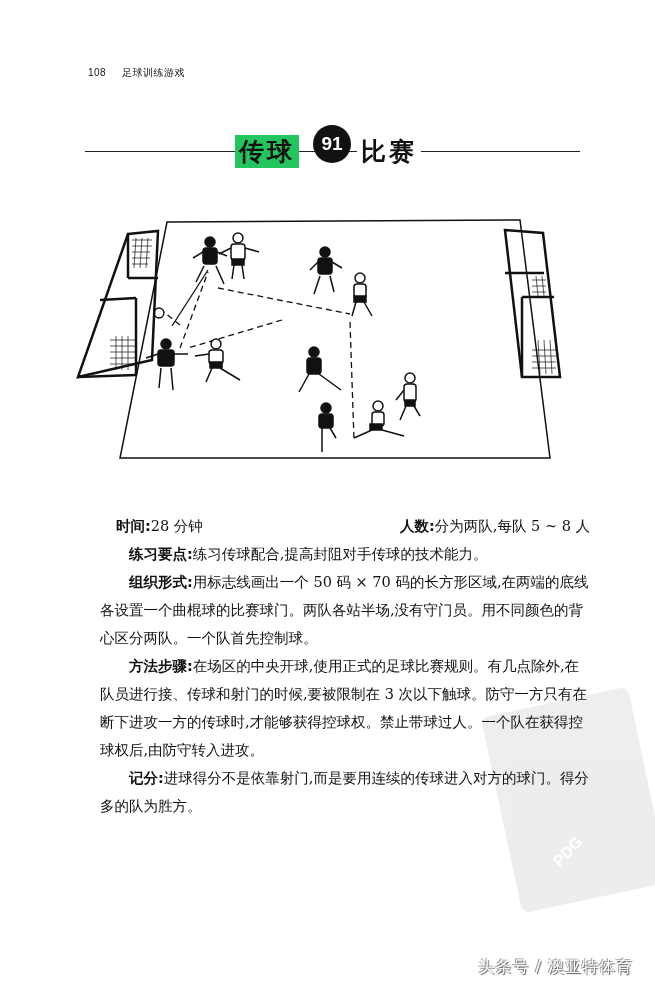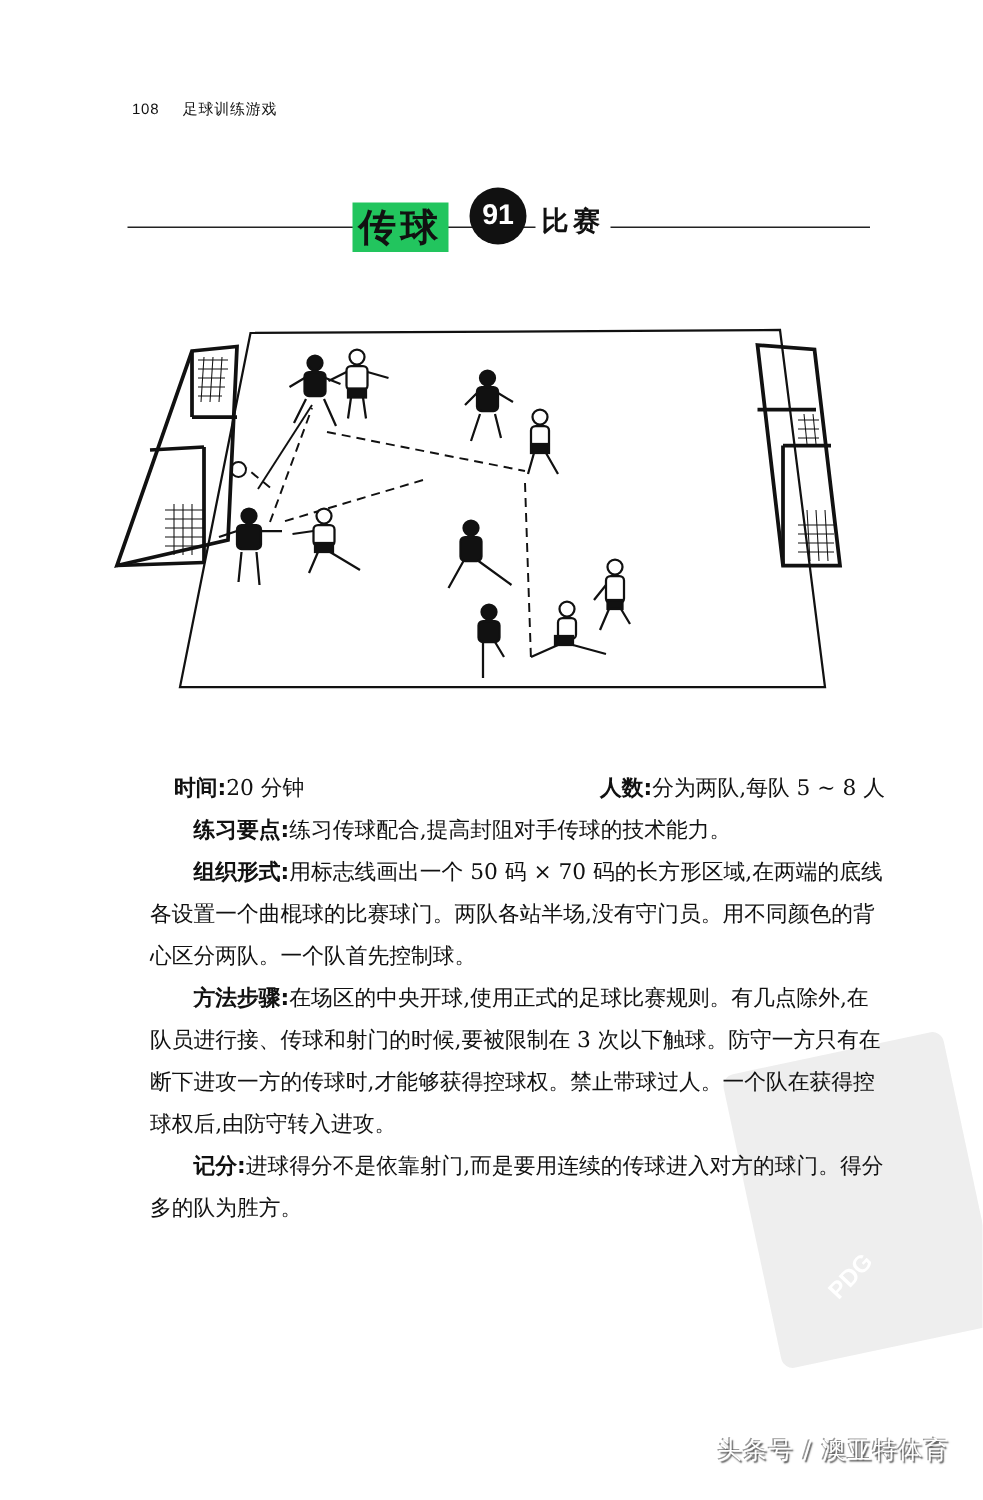--- a/index.html
+++ b/index.html
@@ -7,21 +7,21 @@
       width: 655px; height: 1000px; background: #ffffff; position: relative; overflow: hidden;
       font-family: "DejaVu Sans", sans-serif; color: #111;
     }
     .header { position: absolute; left: 88px; top: 66px; font-size: 10px; font-weight: normal; letter-spacing: 0.5px; }
     .header .pg { margin-right: 12px; font-family: "Liberation Sans", sans-serif; }
     .title-wrap { position: absolute; left: 85px; top: 125px; width: 495px; height: 50px; }
     .title-line { position: absolute; left: 0; right: 0; top: 26px; height: 1px; background: #222; }
     .title-left { position: absolute; left: 150px; top: 10px; font-size: 25px; font-weight: bold; background: #22c55e; padding: 0 4px; letter-spacing: 3px; }
     .badge { position: absolute; left: 228px; top: 0; width: 38px; height: 38px; border-radius: 50%; background: #111; color: #fff;
       font-family: "Liberation Sans", sans-serif; font-size: 19px; font-weight: bold; text-align: center; line-height: 38px; }
-    .title-right { position: absolute; left: 272px; top: 10px; font-size: 18px; font-weight: bold; background: #fff; padding: 0 4px; letter-spacing: 3px; }
+    .title-right { position: absolute; left: 272px; top: 10px; font-size: 25px; font-weight: bold; background: #fff; padding: 0 4px; letter-spacing: 3px; }
     .illus { position: absolute; left: 70px; top: 200px; width: 530px; height: 270px; }
     .text { position: absolute; left: 100px; top: 512px; width: 490px; font-family: "DejaVu Serif", serif; font-size: 14.5px; line-height: 28px; }
     .text p { margin: 0; text-indent: 2em; }
     .text .lbl { font-family: "DejaVu Sans", sans-serif; font-weight: bold; }
     .row1 { display: flex; justify-content: space-between; text-indent: 0 !important; padding-left: 16px; }
     .watermark { position: absolute; left: 500px; top: 700px; width: 150px; height: 200px; background: #ebebeb; opacity: 0.85;
       transform: rotate(-12deg); border-radius: 8px; z-index: -1; }
     .wm-text { position: absolute; left: 40px; top: 140px; color: #fff; font-family: "Liberation Sans", sans-serif; font-size: 16px; font-weight: bold; transform: rotate(-35deg); }
     .footer { position: absolute; right: 22px; top: 957px; font-size: 16px; color: #fff; letter-spacing: 1px;
       text-shadow: 1px 1px 1px #555, -1px -1px 0 #999; }
@@ -139,21 +139,21 @@
       </g>
   </g>
 </svg>
 
 <div class="watermark">
   <span class="wm-text">PDG</span>
 </div>
 
 <div class="text">
   <p class="row1">
-    <span><span class="lbl">时间:</span><span>20 分钟</span></span>
+    <span><span class="lbl">时间:</span><span>28 分钟</span></span>
     <span><span class="lbl">人数:</span><span>分为两队,每队 5 ~ 8 人</span></span>
   </p>
   <p><span class="lbl">练习要点:</span><span>练习传球配合,提高封阻对手传球的技术能力。</span></p>
   <p><span class="lbl">组织形式:</span><span>用标志线画出一个 50 码 × 70 码的长方形区域,在两端的底线各设置一个曲棍球的比赛球门。两队各站半场,没有守门员。用不同颜色的背心区分两队。一个队首先控制球。</span></p>
   <p><span class="lbl">方法步骤:</span><span>在场区的中央开球,使用正式的足球比赛规则。有几点除外,在队员进行接、传球和射门的时候,要被限制在 3 次以下触球。防守一方只有在断下进攻一方的传球时,才能够获得控球权。禁止带球过人。一个队在获得控球权后,由防守转入进攻。</span></p>
   <p><span class="lbl">记分:</span><span>进球得分不是依靠射门,而是要用连续的传球进入对方的球门。得分多的队为胜方。</span></p>
 </div>
 
 <div class="footer">头条号 / 澳亚特体育</div>
 

